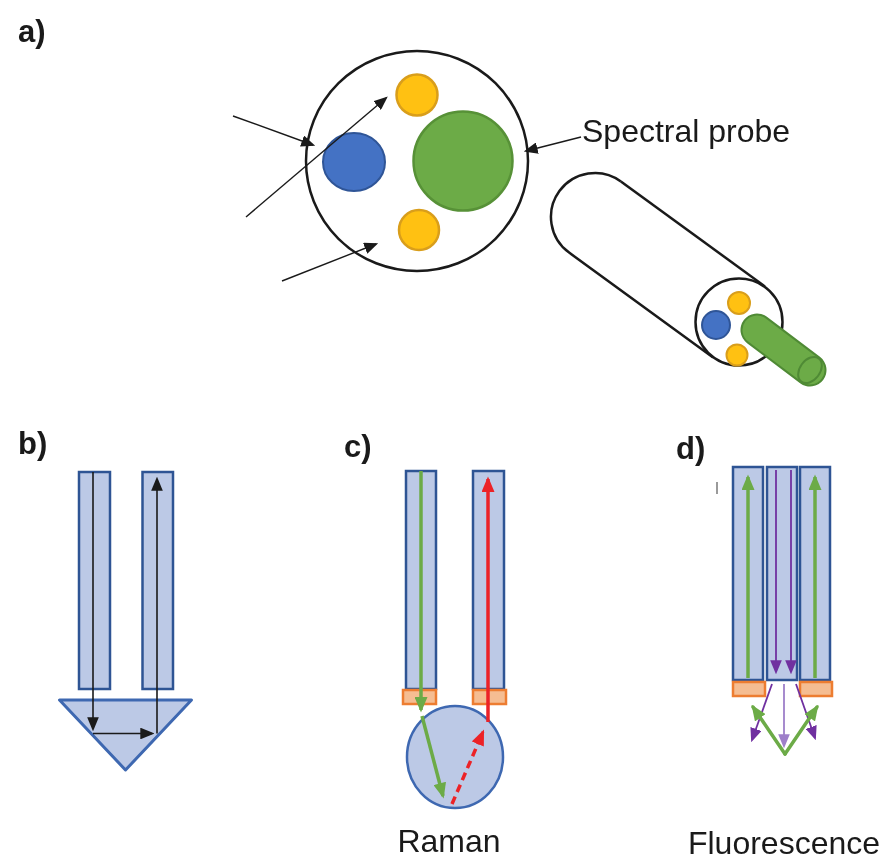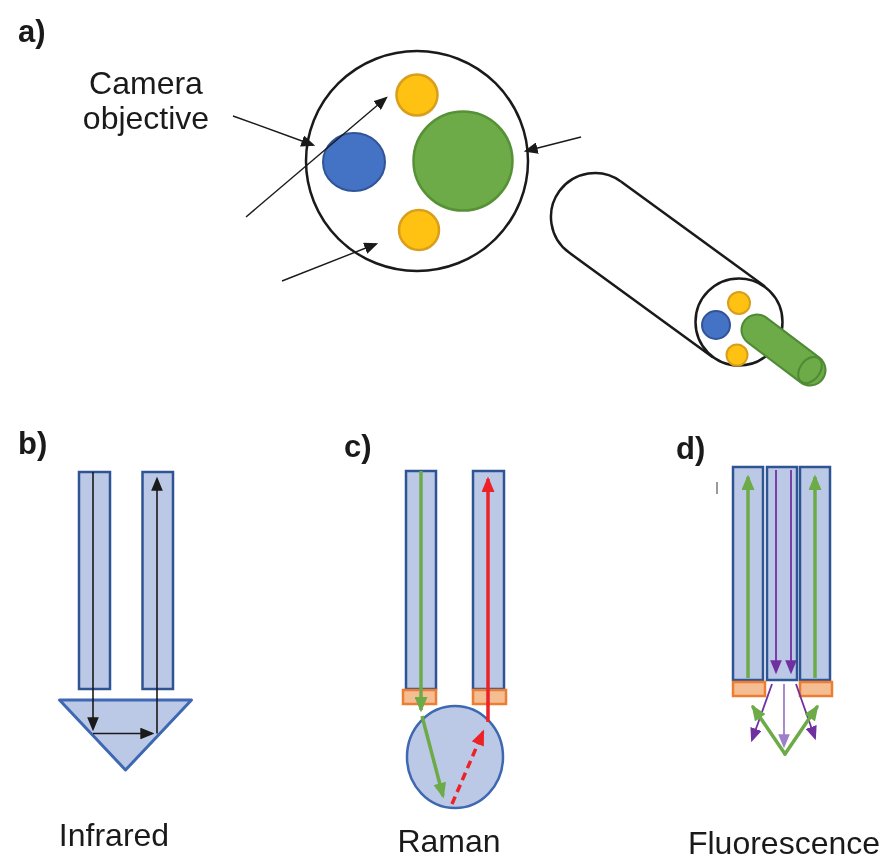--- a/index.html
+++ b/index.html
@@ -101,20 +101,18 @@
     <line x1="785" y1="754" x2="753" y2="707" stroke="#6CAB47" stroke-width="3.5" stroke-linecap="round" marker-end="url(#ag)"></line>
     <line x1="785" y1="754" x2="817" y2="707" stroke="#6CAB47" stroke-width="3.5" stroke-linecap="round" marker-end="url(#ag)"></line>
   </g>
 </svg>
 
   <div class="txt panel-letter" style="left:18px;top:16px;">a)</div>
   <div class="txt panel-letter" style="left:18px;top:428px;">b)</div>
   <div class="txt panel-letter" style="left:344px;top:431px;">c)</div>
   <div class="txt panel-letter" style="left:676px;top:433px;">d)</div>
 
-  <div class="txt ann" style="left:61px;top:66px;width:170px;">Camera
-objective</div>
+  <div class="txt ann" style="left:582px;top:114px;width:230px;text-align:left;">Spectral probe</div>
 
-  <div class="txt caption" style="left:114px;top:818px;">Infrared</div>
   <div class="txt caption" style="left:449px;top:824px;">Raman</div>
   <div class="txt caption" style="left:784px;top:826px;">Fluorescence</div>
 
 </div>
 
 </body></html>

